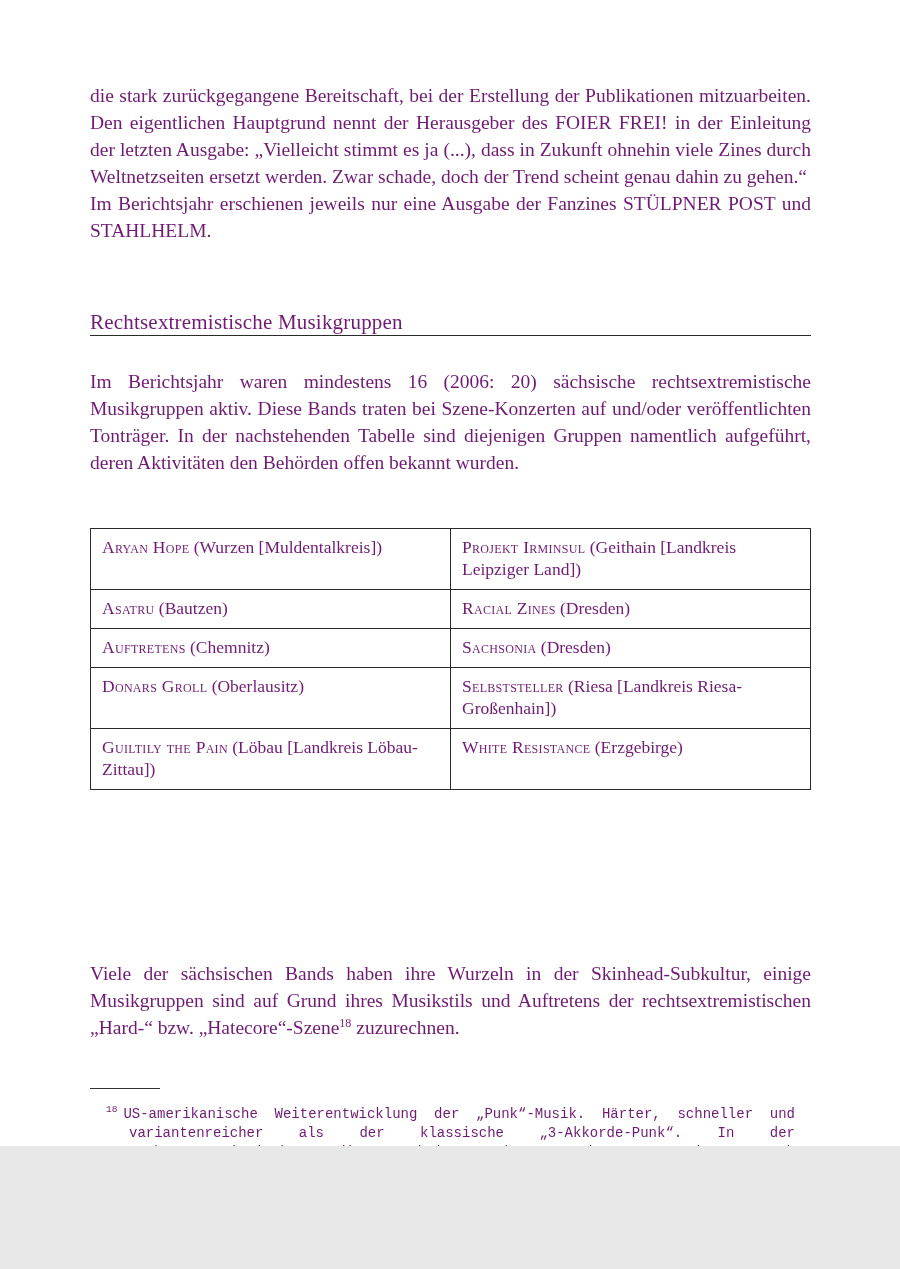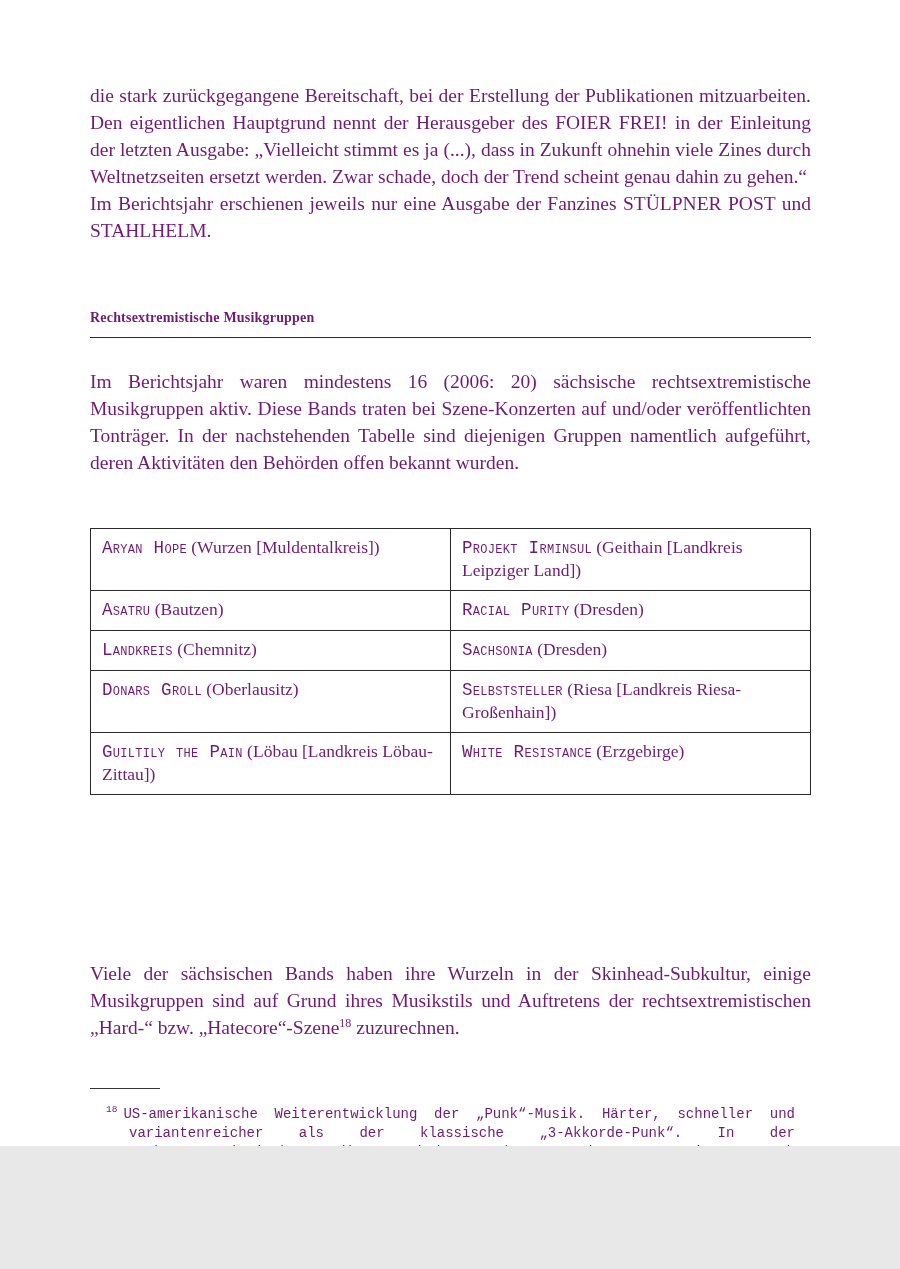--- a/index.html
+++ b/index.html
@@ -16,43 +16,43 @@
   .block { position: absolute; left: 90px; width: 721px; }
   .body-text {
     font-size: 19.5px;
     line-height: 27px;
     text-align: justify;
     margin: 0;
   }
   #para-top { top: 82px; }
   #heading-block { top: 310px; }
   .section-heading {
-    font-size: 14px;
-    font-weight: bold;
+    font-size: 21px;
+    font-weight: normal;
     margin: 0;
-    padding-bottom: 11px;
+    padding-bottom: 0;
     border-bottom: 1.6px solid #2a2a2a;
     letter-spacing: 0.2px;
   }
   #intro-block { top: 368px; }
   #table-block { top: 528px; }
   table.bands {
     border-collapse: collapse;
     width: 721px;
     table-layout: fixed;
     font-size: 17.5px;
   }
   table.bands td {
     border: 1.4px solid #2a2a2a;
     width: 50%;
     padding: 7px 12px 9px 11px;
     vertical-align: top;
     line-height: 22px;
   }
-  .band-name { font-variant: small-caps; letter-spacing: 0.3px; font-family: Liberation Mono, monospace; }
+  .band-name { font-variant: small-caps; letter-spacing: 0.3px; }
   #outro-block { top: 960px; }
   sup.fn-ref { font-size: 12px; line-height: 0; }
   #footnote-block { top: 1088px; }
   .fn-rule {
     width: 70px;
     height: 0;
     border-top: 1.6px solid #333333;
     margin: 0 0 6px 0;
   }
   .fn-text {
@@ -87,24 +87,24 @@
 
   <div class="block" id="table-block">
     <table class="bands">
       <tbody>
           <tr>
             <td><span class="band-name">Aryan Hope</span><span> (Wurzen [Muldentalkreis])</span></td>
             <td><span class="band-name">Projekt Irminsul</span><span> (Geithain [Landkreis Leipziger Land])</span></td>
           </tr>
           <tr>
             <td><span class="band-name">Asatru</span><span> (Bautzen)</span></td>
-            <td><span class="band-name">Racial Purity</span><span> (Dresden)</span></td>
+            <td><span class="band-name">Racial Zines</span><span> (Dresden)</span></td>
           </tr>
           <tr>
-            <td><span class="band-name">Landkreis</span><span> (Chemnitz)</span></td>
+            <td><span class="band-name">Auftretens</span><span> (Chemnitz)</span></td>
             <td><span class="band-name">Sachsonia</span><span> (Dresden)</span></td>
           </tr>
           <tr>
             <td><span class="band-name">Donars Groll</span><span> (Oberlausitz)</span></td>
             <td><span class="band-name">Selbststeller</span><span> (Riesa [Landkreis Riesa-Großenhain])</span></td>
           </tr>
           <tr>
             <td><span class="band-name">Guiltily the Pain</span><span> (Löbau [Landkreis Löbau-Zittau])</span></td>
             <td><span class="band-name">White Resistance</span><span> (Erzgebirge)</span></td>
           </tr>

